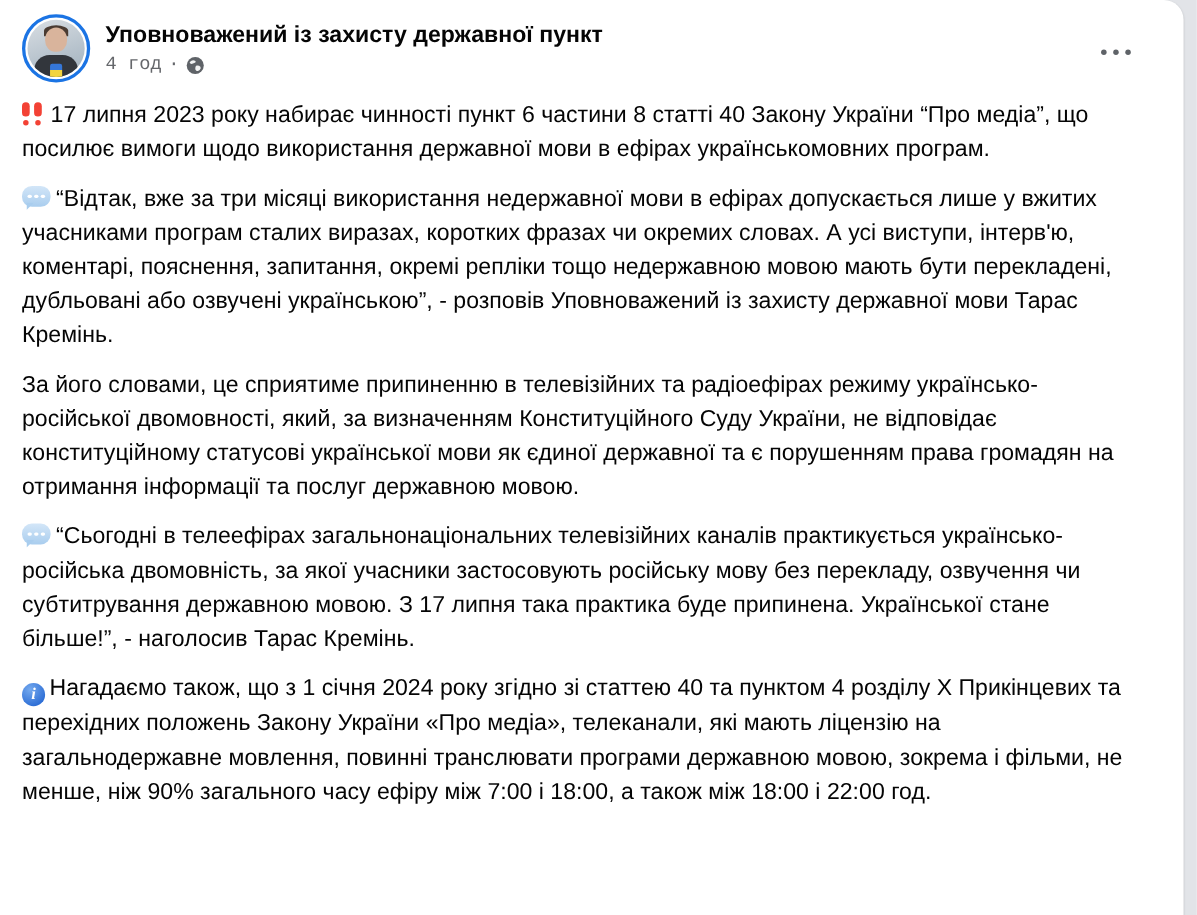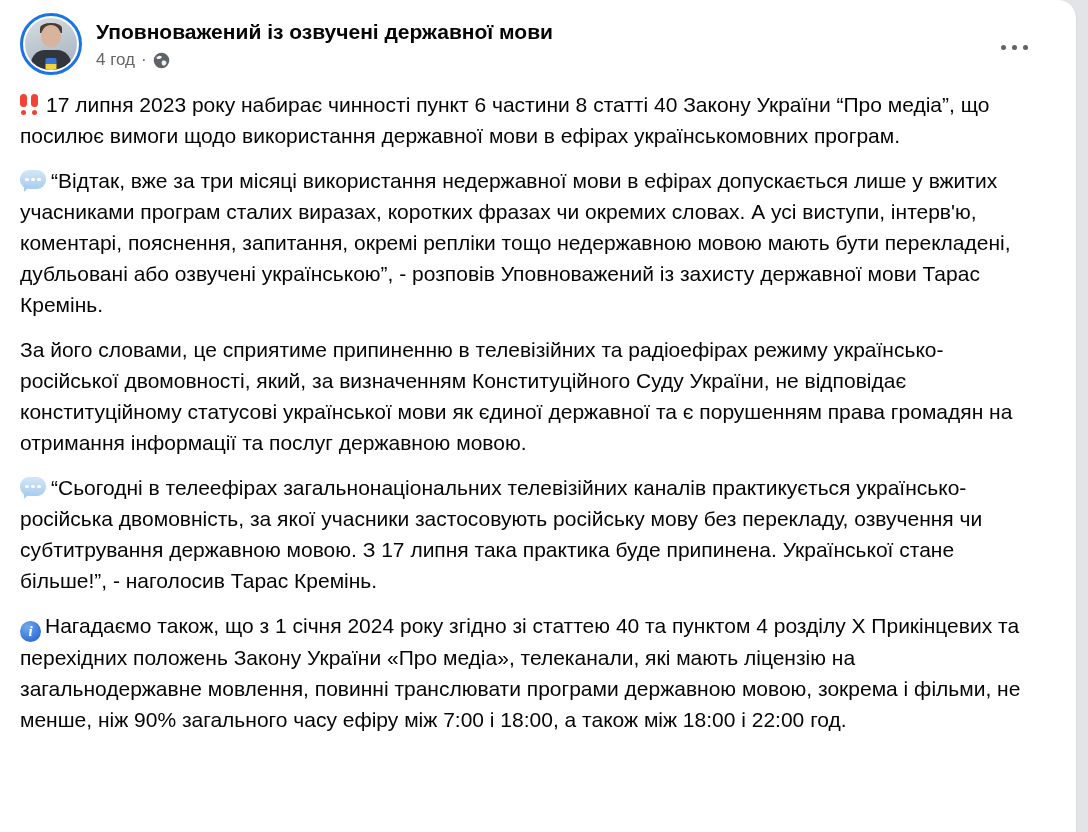--- a/index.html
+++ b/index.html
@@ -53,21 +53,21 @@
     width:11px; height:12px; border-radius:2px 2px 0 0;
     background:linear-gradient(#3577d8 0 50%, #f2d43f 50% 100%);
   }
   .header-info { flex:1; margin-left:14px; padding-top:6px; min-width:0; }
   .author-name {
     font-size:21px; font-weight:700; color:#050505;
     line-height:1.25; cursor:pointer; display:inline-block;
   }
   .meta-row {
     margin-top:5px; display:flex; align-items:center; gap:6px;
-    font-size:17px; color:#65676b;
+    font-size:17px; color:#65676b;font-family:Liberation Mono, monospace;
   }
   .meta-link { cursor:pointer; }
   .globe { width:17px; height:17px; display:inline-block; }
   .more-btn {
     margin:26px 26px 0 0; padding:6px; cursor:pointer;
     display:flex; align-items:center;
   }
   .more-dot {
     width:5px; height:5px; border-radius:50%; background:#5f6368;
     box-shadow:11px 0 0 #5f6368, 22px 0 0 #5f6368;
@@ -140,21 +140,21 @@
     <div class="avatar-ring">
       <div class="avatar-photo">
         <div class="avatar-hair"></div>
         <div class="avatar-head"></div>
         <div class="avatar-suit"></div>
         <div class="avatar-flag"></div>
       </div>
     </div>
 
     <div class="header-info">
-      <span class="author-name">Уповноважений із озвучені державної мови</span>
+      <span class="author-name">Уповноважений із захисту державної пункт</span>
       <div class="meta-row">
         <span class="meta-link">4 год</span>
         <span>·</span>
         <span class="globe">
           <svg viewBox="0 0 16 16" width="17" height="17">
             <circle cx="8" cy="8" r="7.3" fill="#5f6368"></circle>
             <path d="M3.2 5.2 q2.2-2.4 4.6-1.3 q1.4 0.9-0.6 2.1 q-2.4 1.3-3.6 0.2 z" fill="#fff" opacity="0.92"></path>
             <path d="M8.6 8.2 q2.5-0.6 3.8 0.9 q0.9 1.3-0.6 2.8 q-1.7 1.5-3.1 0.4 q-1.3-1.2-0.1-4.1z" fill="#fff" opacity="0.92"></path>
           </svg>
         </span>

